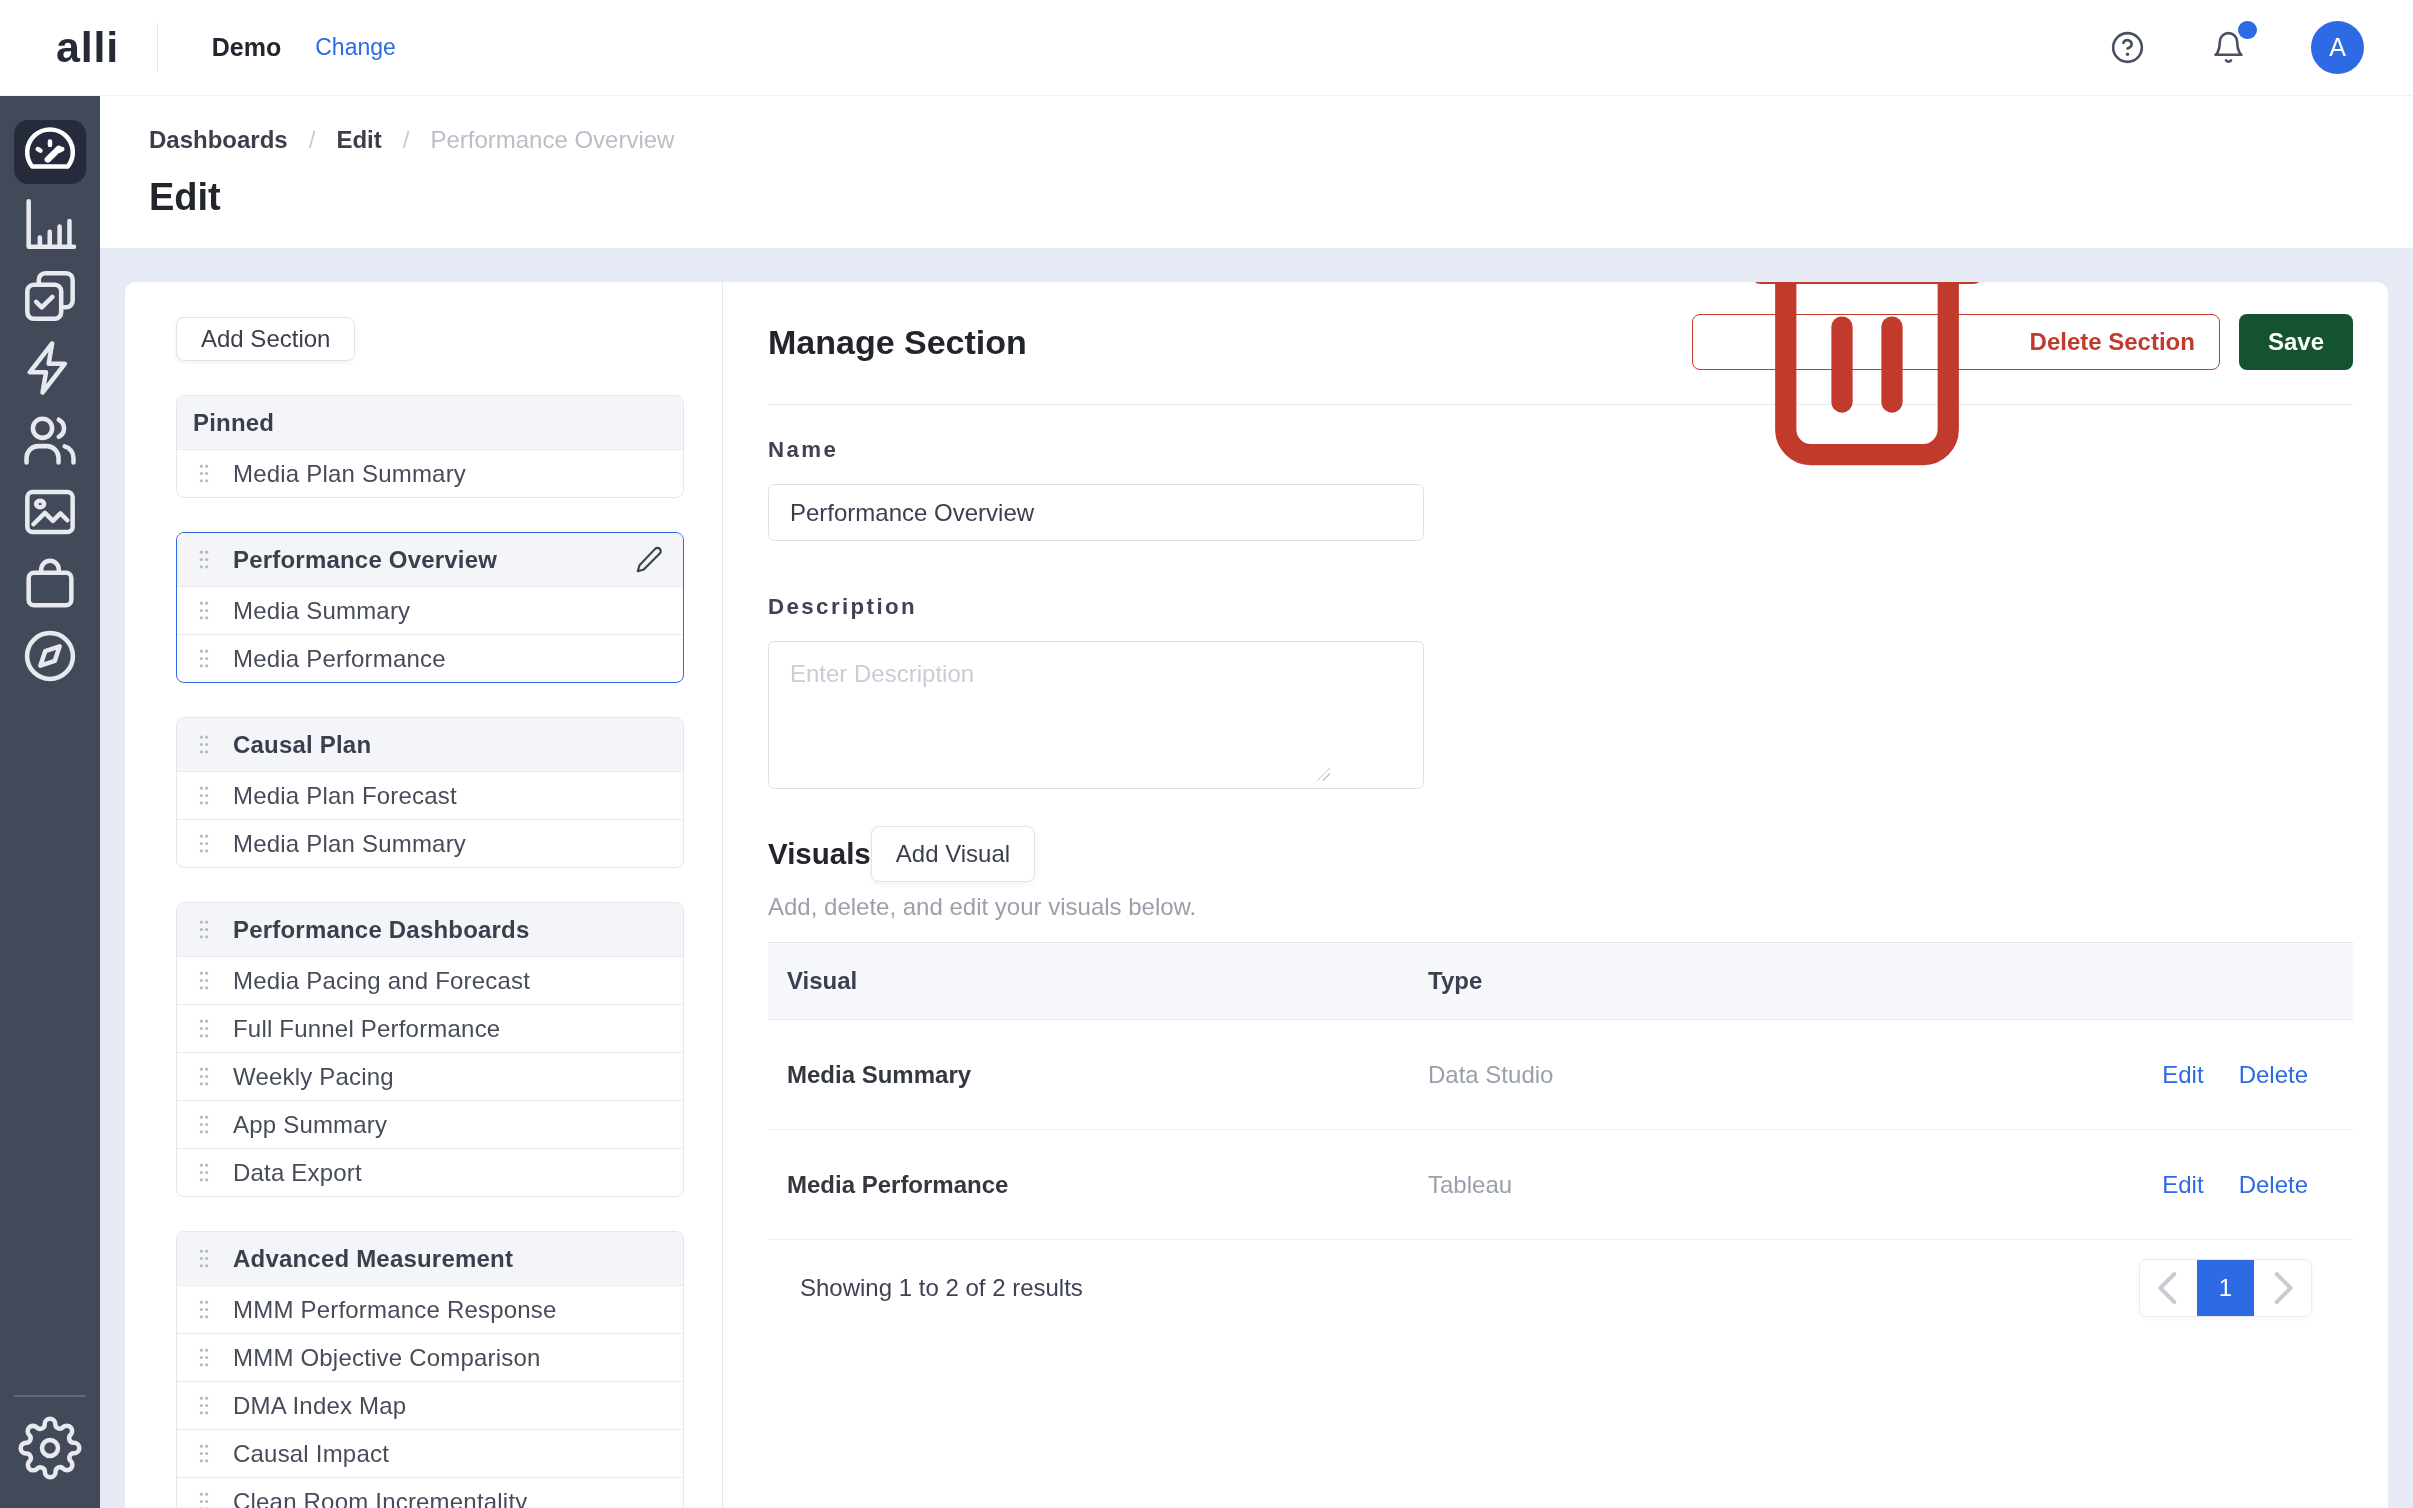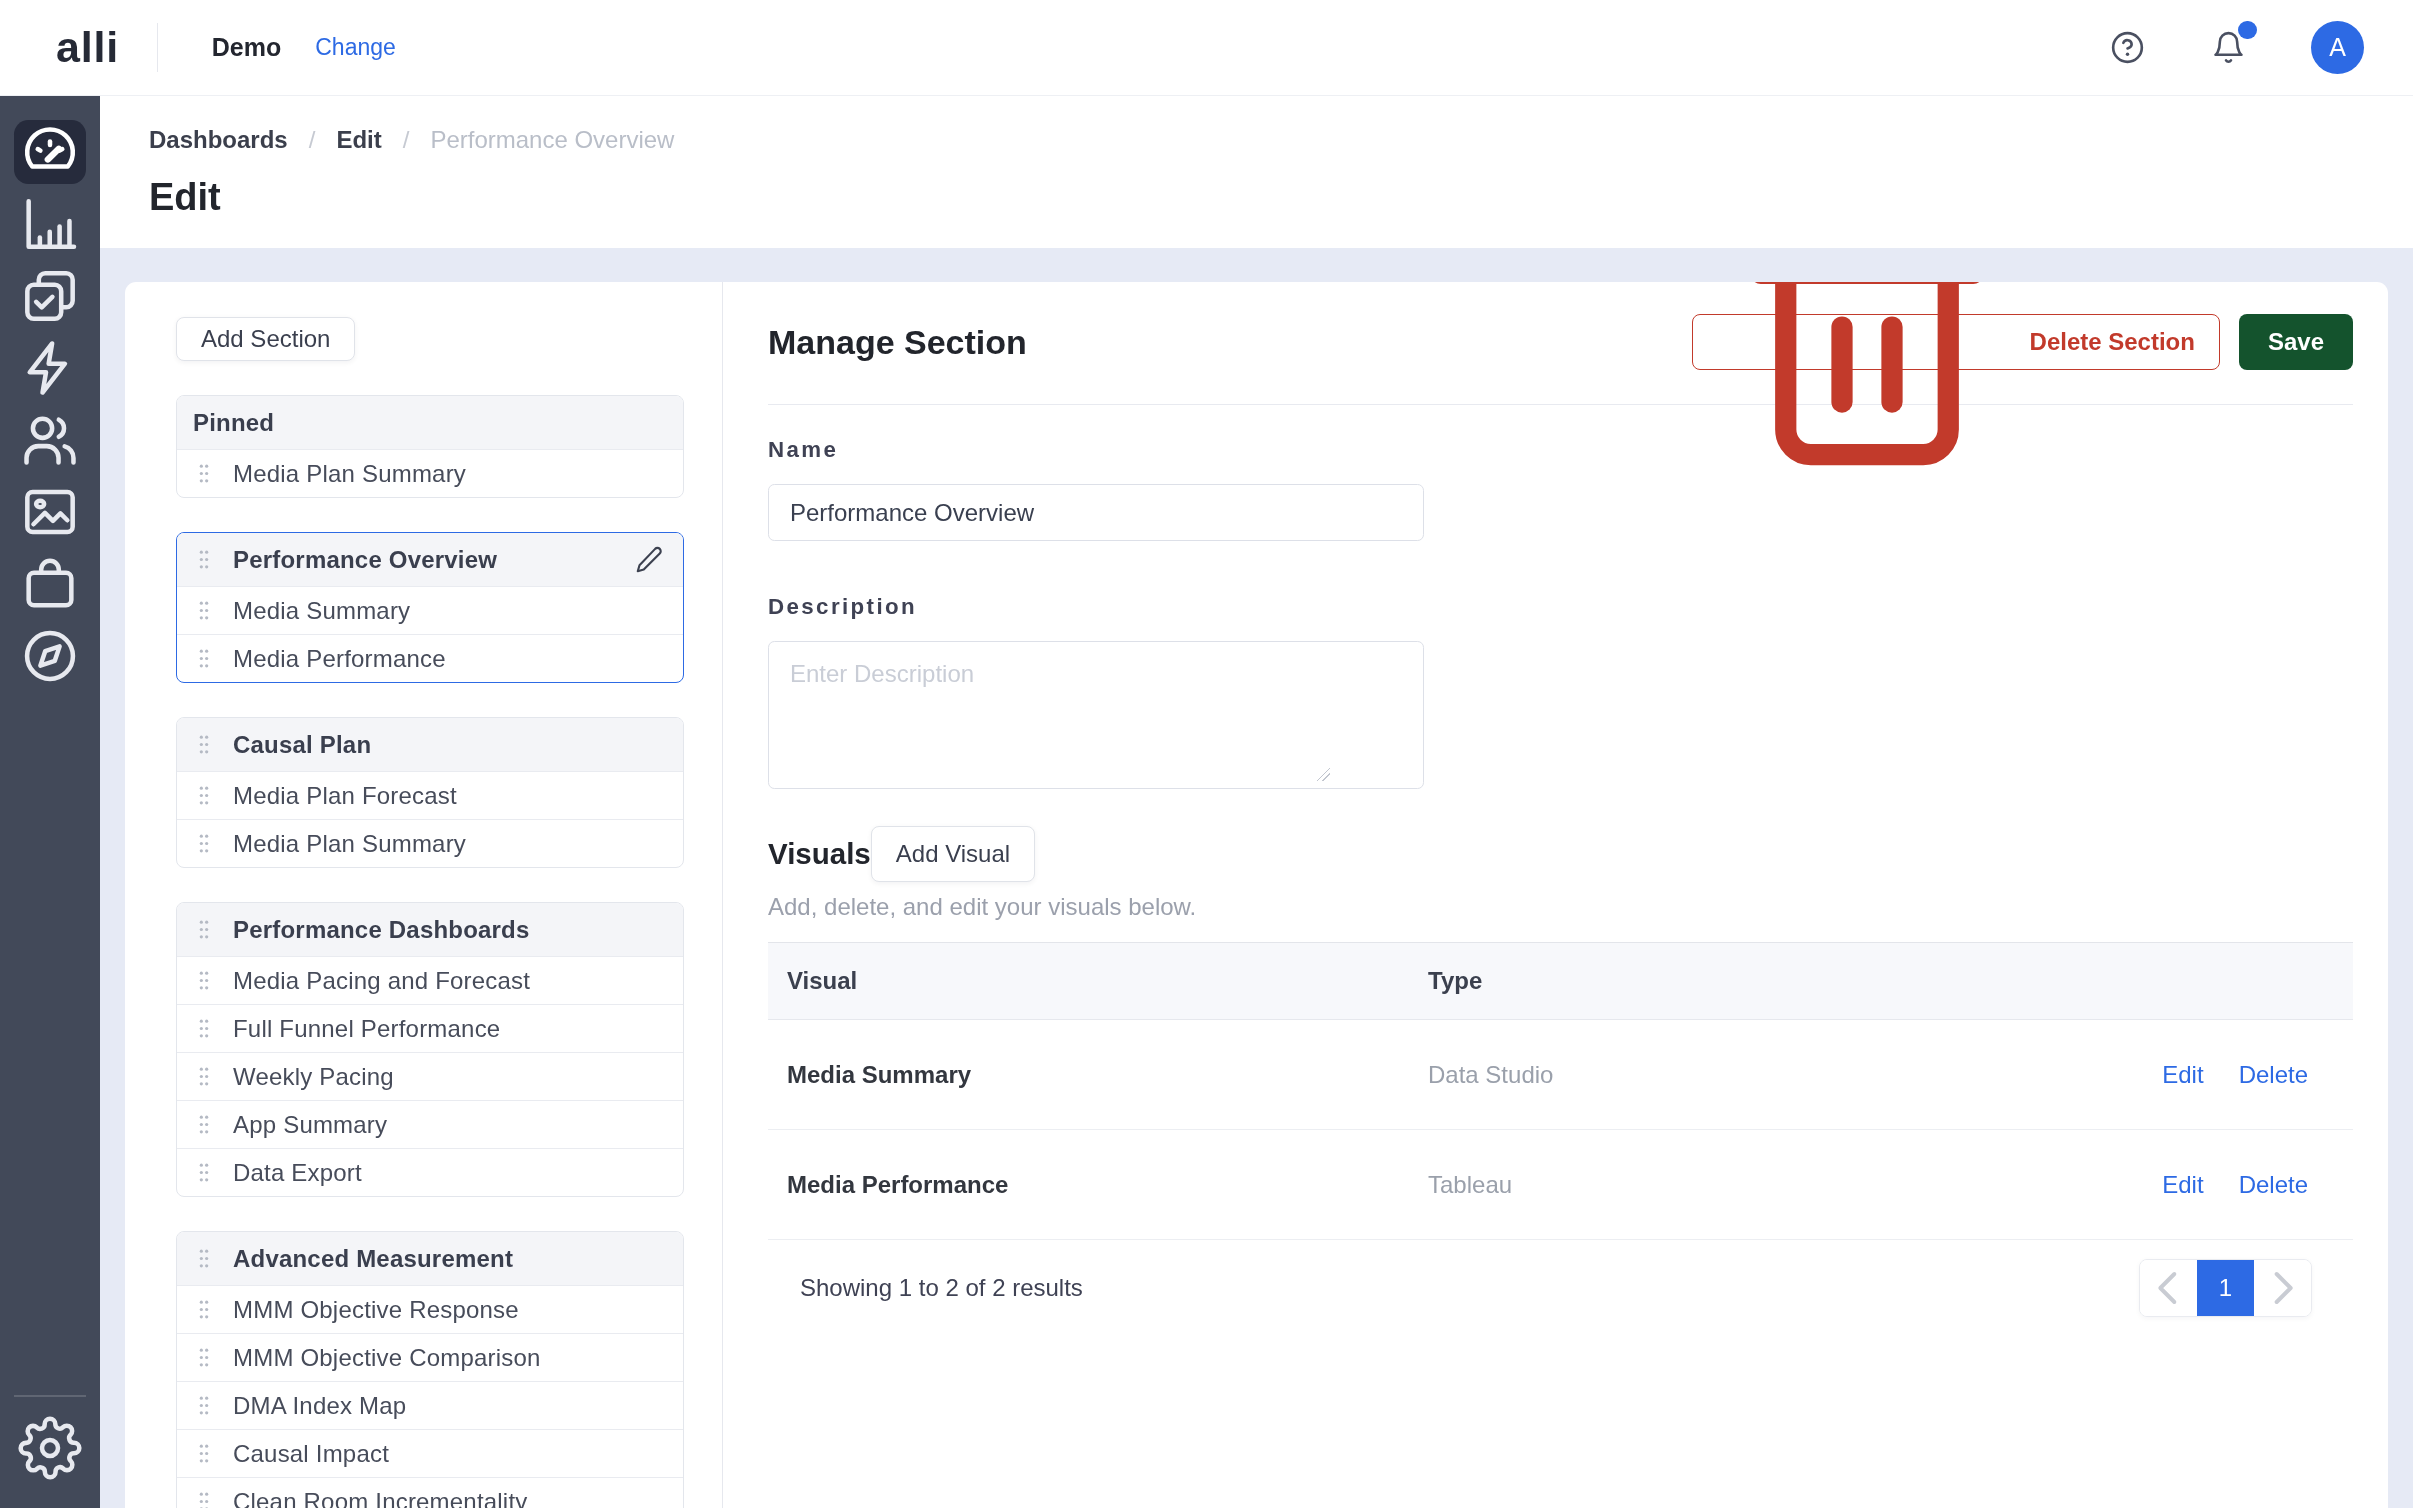--- a/index.html
+++ b/index.html
@@ -425,21 +425,21 @@
               <span class="drag">
                 <svg viewBox="0 0 24 34" fill="currentColor" style="width:100%;height:100%;display:block">
                   <circle cx="8" cy="6" r="2.4"></circle>
                   <circle cx="16" cy="6" r="2.4"></circle>
                   <circle cx="8" cy="17" r="2.4"></circle>
                   <circle cx="16" cy="17" r="2.4"></circle>
                   <circle cx="8" cy="28" r="2.4"></circle>
                   <circle cx="16" cy="28" r="2.4"></circle>
                 </svg>
               </span>
-              <span class="glabel">MMM Objective Response</span>
+              <span class="glabel">MMM Performance Response</span>
             </div>
             <div class="grow">
               <span class="drag">
                 <svg viewBox="0 0 24 34" fill="currentColor" style="width:100%;height:100%;display:block">
                   <circle cx="8" cy="6" r="2.4"></circle>
                   <circle cx="16" cy="6" r="2.4"></circle>
                   <circle cx="8" cy="17" r="2.4"></circle>
                   <circle cx="16" cy="17" r="2.4"></circle>
                   <circle cx="8" cy="28" r="2.4"></circle>
                   <circle cx="16" cy="28" r="2.4"></circle>

